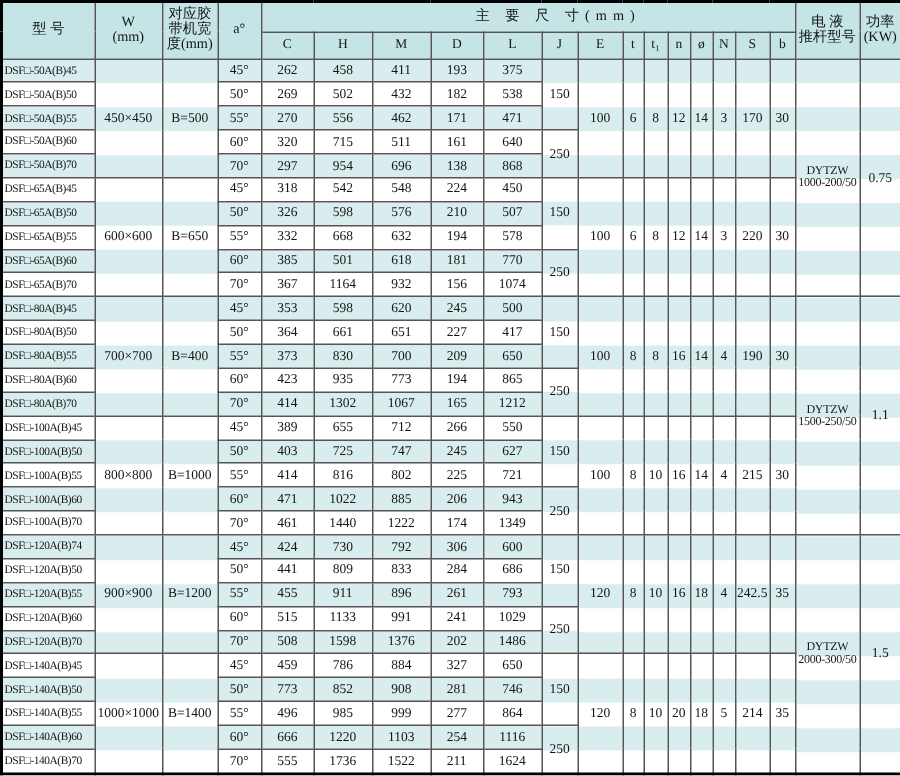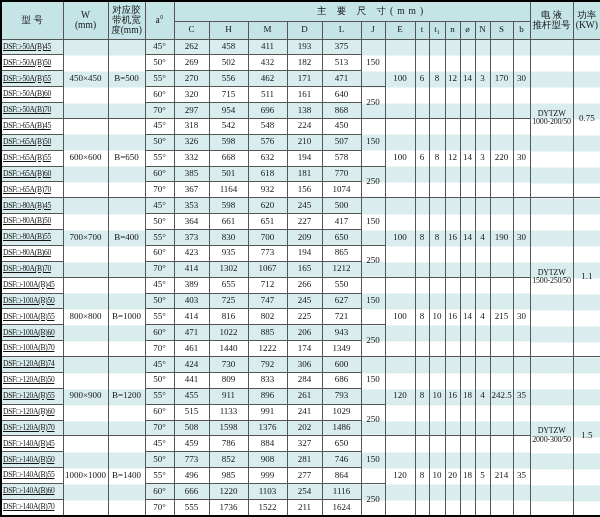--- a/index.html
+++ b/index.html
@@ -24,21 +24,21 @@
     background:var(--header-bg);
     font-weight:normal;font-size:9.5px;
   }
   thead tr.h1{height:20px;}
   thead tr.h2 th{height:17px;font-size:9px;}
   th.main-dims{letter-spacing:4px;padding-left:40px;}
   .pre{white-space:pre-line;}
   tbody td{font-size:9px;background:#ffffff;}
   td.model{
     font-size:7.6px;text-align:left;padding-left:1px;
-    letter-spacing:-0.3px;white-space:nowrap;text-decoration:underline;
+    letter-spacing:-0.3px;white-space:nowrap;
   }
   td.sr{background:var(--stripe);}
   td.mg{background:repeating-linear-gradient(to bottom,var(--stripe) 0 15.966px,#ffffff 15.966px 31.933px);}
   td.mga{background:repeating-linear-gradient(to bottom,#ffffff 0 15.966px,var(--stripe) 15.966px 31.933px);}
   td.prod{font-size:8px;letter-spacing:-0.2px;}
 </style>
 </head>
 <body>
 
 <table>
@@ -120,21 +120,21 @@
 1000-200/50</td>
         <td rowspan="10" class="mg">0.75</td>
       </tr>
       <tr>
         <td class="model">DSF□-50A(B)50</td>
         <td>50°</td>
         <td>269</td>
         <td>502</td>
         <td>432</td>
         <td>182</td>
-        <td>513</td>
+        <td>538</td>
       </tr>
       <tr>
         <td class="model sr">DSF□-50A(B)55</td>
         <td class="sr">55°</td>
         <td class="sr">270</td>
         <td class="sr">556</td>
         <td class="sr">462</td>
         <td class="sr">171</td>
         <td class="sr">471</td>
       </tr>

